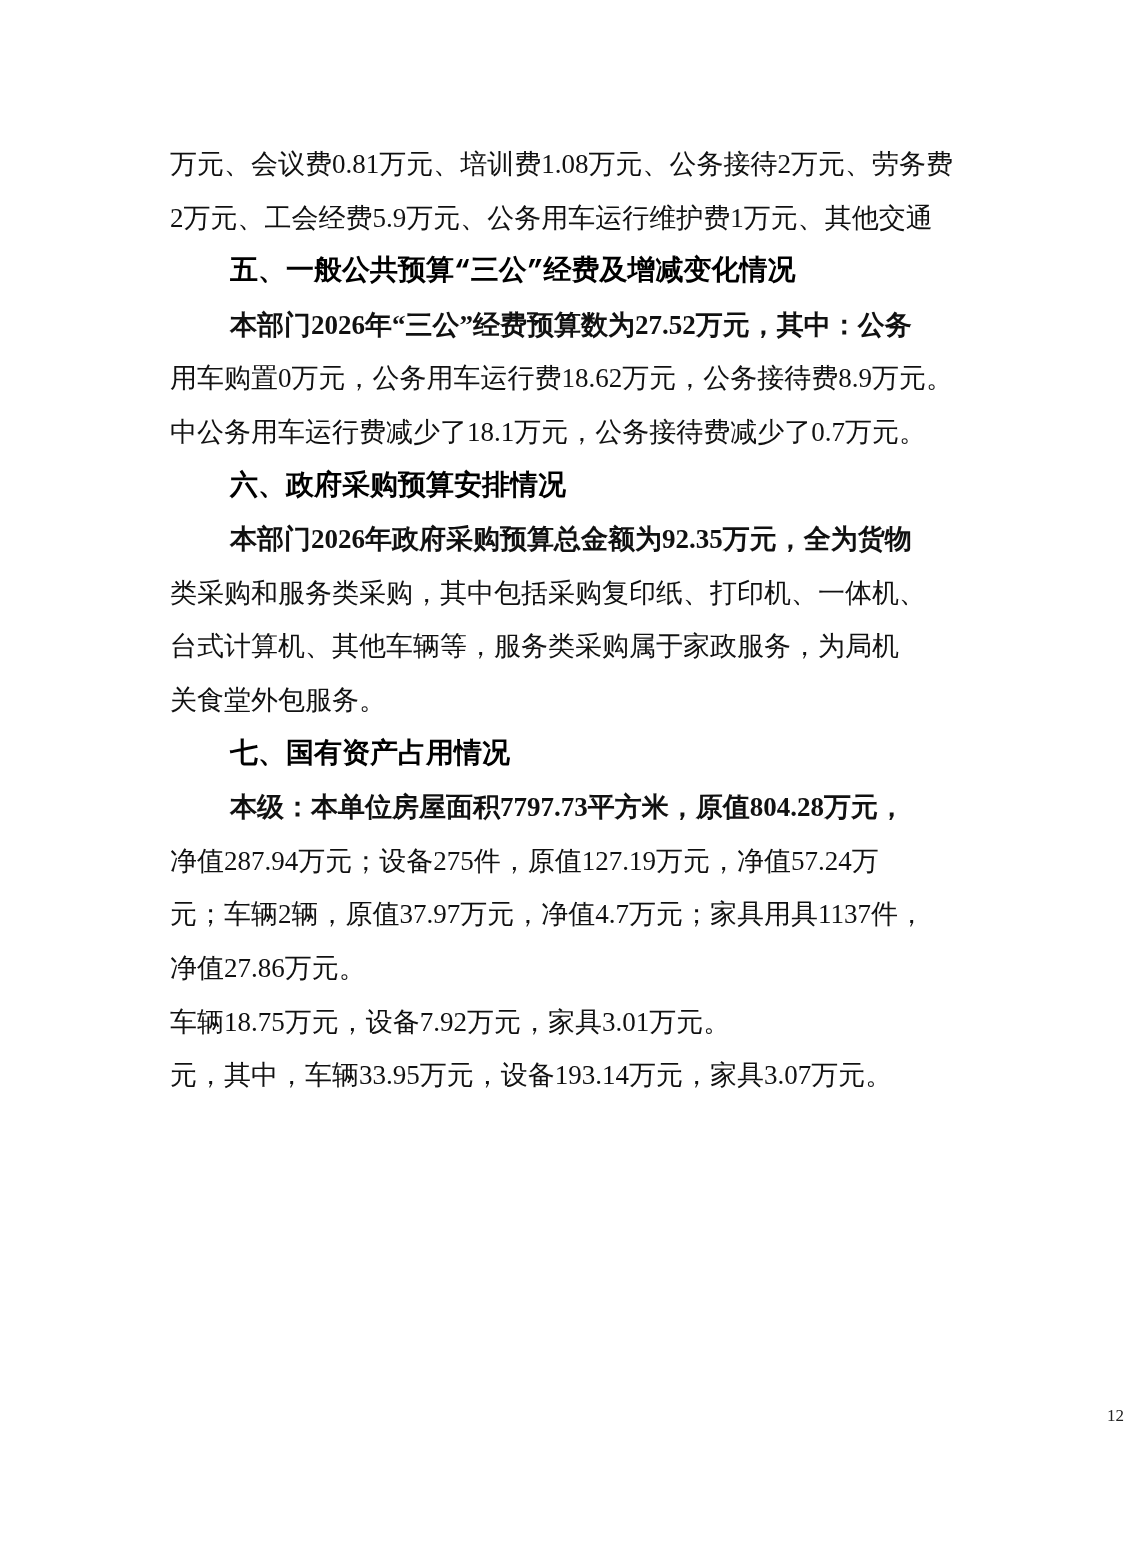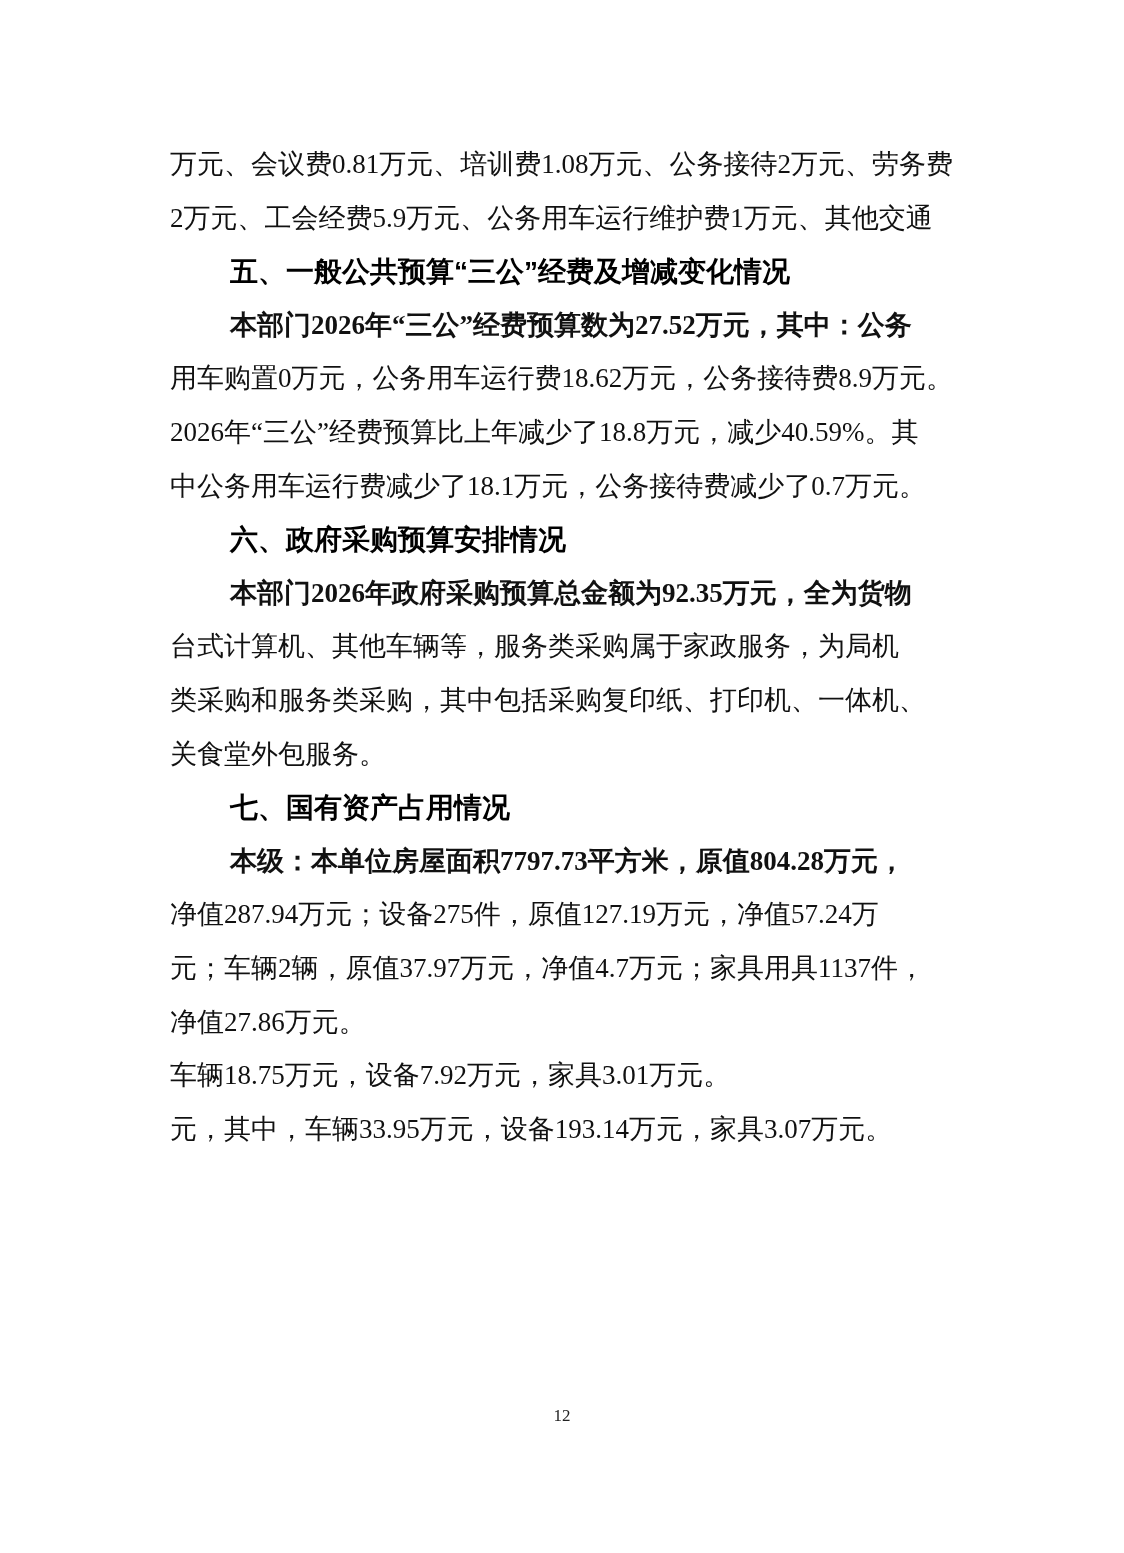--- a/index.html
+++ b/index.html
@@ -29,35 +29,35 @@
   .para { margin: 0; padding: 0; }
   .line {
     white-space: nowrap;
     height: 53.6px;
   }
   .line.indent {
     text-indent: 60px;
     font-weight: bold;
   }
   .heading {
-    font-family: Liberation Sans, sans-serif;
+    font-family: Liberation Mono, monospace;
     font-weight: bold;
     font-size: 28px;
     height: 53.6px;
     line-height: 53.6px;
     text-indent: 60px;
     white-space: nowrap;
     color: #000000;
   }
   .page-number {
     position: absolute;
     top: 1406px;
     left: 0;
     width: 100%;
-    text-align: center;
+    text-align: right;
     font-family: "Liberation Serif", "DejaVu Serif", serif;
     font-size: 17px;
     color: #222222;
   }
 </style>
 </head>
 <body>
 
 <div class="page">
   <div class="doc-body">
@@ -65,30 +65,29 @@
     <div class="para">
       <div class="line">万元、会议费0.81万元、培训费1.08万元、公务接待2万元、劳务费</div>
       <div class="line">2万元、工会经费5.9万元、公务用车运行维护费1万元、其他交通</div>
     </div>
 
     <div class="heading">五、一般公共预算“三公”经费及增减变化情况</div>
 
     <div class="para">
       <div class="line indent">本部门2026年“三公”经费预算数为27.52万元，其中：公务</div>
       <div class="line">用车购置0万元，公务用车运行费18.62万元，公务接待费8.9万元。</div>
-      <div class="line">2026年“三公”经费预算比上年减少了18.8万元，减少40.59%。其</div>
       <div class="line last">中公务用车运行费减少了18.1万元，公务接待费减少了0.7万元。</div>
     </div>
 
     <div class="heading">六、政府采购预算安排情况</div>
 
     <div class="para">
       <div class="line indent">本部门2026年政府采购预算总金额为92.35万元，全为货物</div>
+      <div class="line">类采购和服务类采购，其中包括采购复印纸、打印机、一体机、</div>
       <div class="line">台式计算机、其他车辆等，服务类采购属于家政服务，为局机</div>
-      <div class="line">类采购和服务类采购，其中包括采购复印纸、打印机、一体机、</div>
       <div class="line last">关食堂外包服务。</div>
     </div>
 
     <div class="heading">七、国有资产占用情况</div>
 
     <div class="para">
       <div class="line indent">本级：本单位房屋面积7797.73平方米，原值804.28万元，</div>
       <div class="line">净值287.94万元；设备275件，原值127.19万元，净值57.24万</div>
       <div class="line">元；车辆2辆，原值37.97万元，净值4.7万元；家具用具1137件，</div>
       <div class="line last">净值27.86万元。</div>

